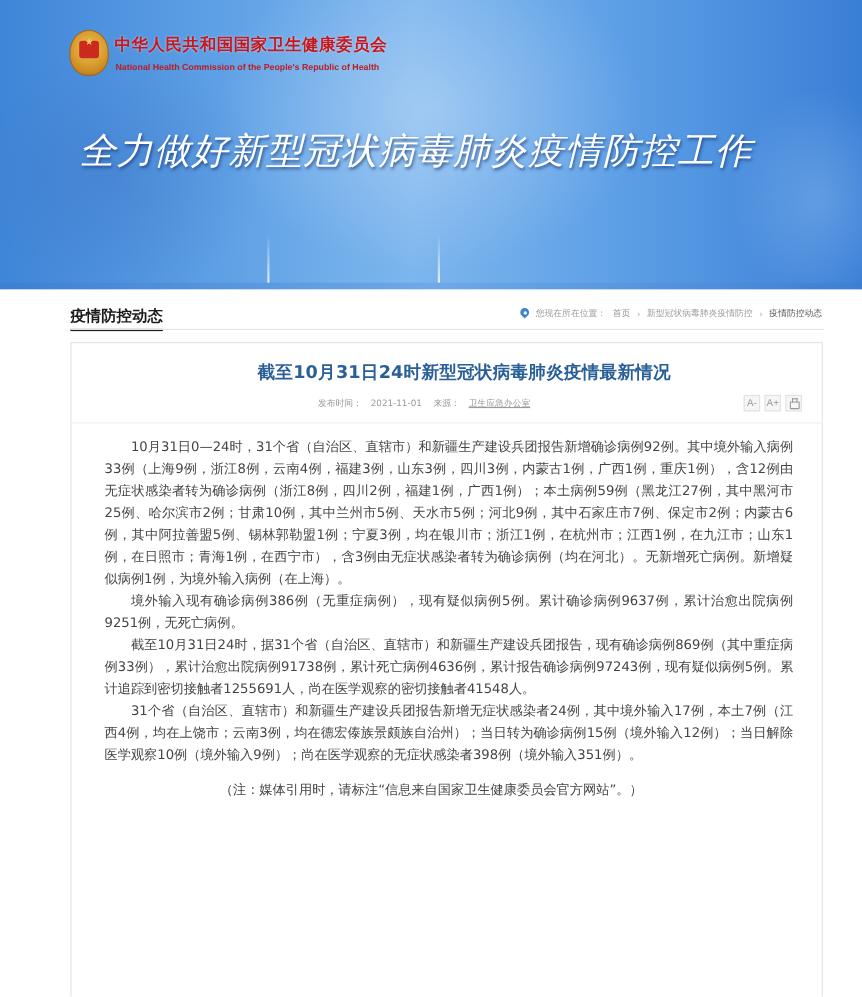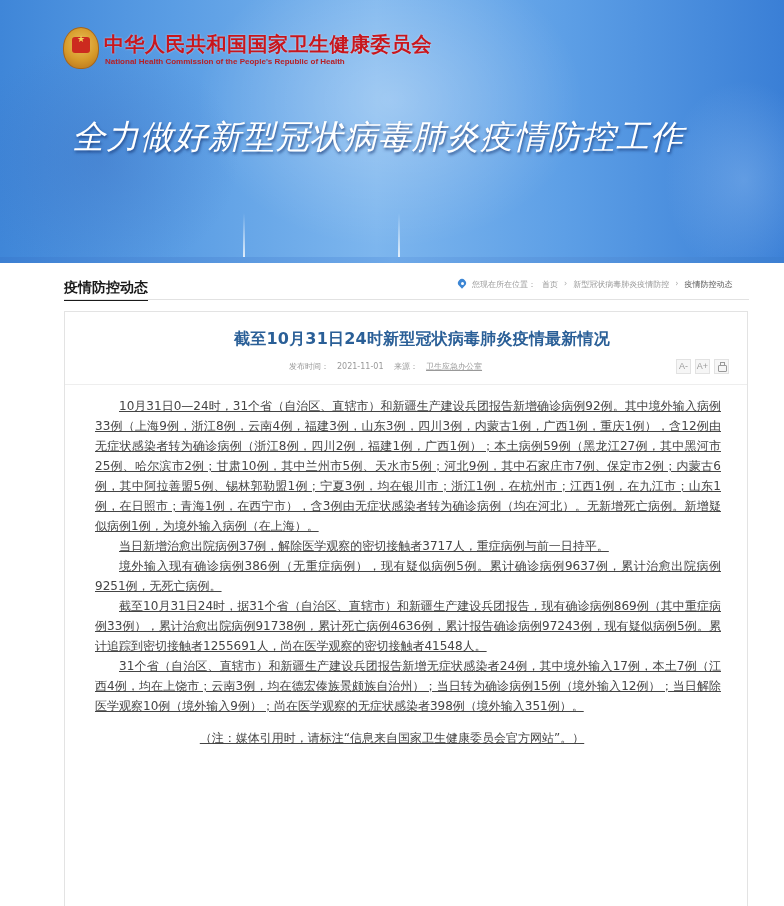--- a/index.html
+++ b/index.html
@@ -35,21 +35,21 @@
     background: radial-gradient(circle at 50% 40%, #e9c25a 0%, #d79a2a 55%, #b5701a 100%);
     border: 1px solid #a7651a;
   }
   .emblem .inner {
     position: absolute; left: 8px; top: 9px; width: 18px; height: 16px; background: #cc2a1f; border-radius: 3px;
   }
   .emblem .star { position: absolute; left: 13px; top: 7px; color: #f6d35a; font-size: 9px; line-height: 9px; }
 
   .org-cn {
     position: absolute; left: 104px; top: 31px;
-    font-family: "DejaVu Sans", sans-serif; font-weight: bold; font-size: 20px; color: #c8161d;
+    font-family: "DejaVu Sans", sans-serif; font-weight: bold; font-size: 15px; color: #c8161d;
     letter-spacing: 0.5px; white-space: nowrap;
     text-shadow: 0 0 2px rgba(255,255,255,0.6);
   }
   .org-en {
     position: absolute; left: 105px; top: 57px;
     font-family: "Liberation Sans", sans-serif; font-size: 8px; color: #b72027; white-space: nowrap; font-weight: bold;
   }
   .slogan {
     position: absolute; left: 72px; top: 115px;
     font-family: "DejaVu Sans", sans-serif; font-size: 33px; color: #ffffff; letter-spacing: 1px; white-space: nowrap;
@@ -59,22 +59,22 @@
 
   
   .section-title {
     position: absolute; left: 64px; top: 279px;
     font-size: 14px; color: #1a1a1a; font-weight: bold; padding-bottom: 2px;
     border-bottom: 2px solid #1a1a1a; white-space: nowrap;
   }
   .section-line { position: absolute; left: 64px; top: 299px; width: 685px; height: 1px; background: #e2e2e2; }
 
   .breadcrumb {
-    position: absolute; left: 458px; top: 279px; font-size: 8px; color: #9a9a9a; white-space: nowrap;
-    display: flex; align-items: flex-start; gap: 6px;
+    position: absolute; left: 473px; top: 279px; font-size: 8px; color: #9a9a9a; white-space: nowrap;
+    display: flex; align-items: flex-end; gap: 6px;
   }
   .breadcrumb .pin { width: 8px; height: 10px; position: relative; }
   .breadcrumb .pin::before {
     content: ""; position: absolute; left: 0; top: 0; width: 8px; height: 8px; background: #3d86d4; border-radius: 50% 50% 50% 0; transform: rotate(-45deg);
   }
   .breadcrumb .pin::after {
     content: ""; position: absolute; left: 2.5px; top: 2.5px; width: 3px; height: 3px; background: #fff; border-radius: 50%;
   }
   .breadcrumb .sep { color: #aaa; }
   .breadcrumb .current { color: #555; }
@@ -106,21 +106,21 @@
     content: ""; position: absolute; left: 5px; top: 2px; width: 3px; height: 3px; border: 1px solid #999; border-bottom: none;
   }
 
   .meta-line { position: absolute; left: 0; top: 72px; width: 100%; height: 1px; background: #eeeeee; }
 
   .article-body {
     position: absolute; left: 30px; top: 84px; width: 626px;
     font-family: "DejaVu Sans", sans-serif; font-size: 12px; color: #444;
     line-height: 20px; text-align: justify;
   }
-  .article-body p { text-indent: 2em; margin: 0; text-decoration: underline; }
+  .article-body p { text-indent: 2em; margin: 0; }
   .article-body p.note { text-align: center; margin-top: 12px; text-indent: 0; padding-right: 32px; }
 </style>
 </head>
 <body>
 
 <div class="banner">
   <div class="glow"></div>
   <div class="shade-left"></div>
   <div class="shade-right"></div>
   <div class="beam b1"></div>
@@ -160,19 +160,18 @@
   <div class="tools">
     <div class="tool-btn">A-</div>
     <div class="tool-btn">A+</div>
     <div class="tool-btn print"></div>
   </div>
 
   <div class="meta-line"></div>
 
   <div class="article-body">
     <p>10月31日0—24时，31个省（自治区、直辖市）和新疆生产建设兵团报告新增确诊病例92例。其中境外输入病例33例（上海9例，浙江8例，云南4例，福建3例，山东3例，四川3例，内蒙古1例，广西1例，重庆1例），含12例由无症状感染者转为确诊病例（浙江8例，四川2例，福建1例，广西1例）；本土病例59例（黑龙江27例，其中黑河市25例、哈尔滨市2例；甘肃10例，其中兰州市5例、天水市5例；河北9例，其中石家庄市7例、保定市2例；内蒙古6例，其中阿拉善盟5例、锡林郭勒盟1例；宁夏3例，均在银川市；浙江1例，在杭州市；江西1例，在九江市；山东1例，在日照市；青海1例，在西宁市），含3例由无症状感染者转为确诊病例（均在河北）。无新增死亡病例。新增疑似病例1例，为境外输入病例（在上海）。</p>
-    <p>当日新增治愈出院病例37例，解除医学观察的密切接触者3717人，重症病例与前一日持平。</p>
     <p>境外输入现有确诊病例386例（无重症病例），现有疑似病例5例。累计确诊病例9637例，累计治愈出院病例9251例，无死亡病例。</p>
     <p>截至10月31日24时，据31个省（自治区、直辖市）和新疆生产建设兵团报告，现有确诊病例869例（其中重症病例33例），累计治愈出院病例91738例，累计死亡病例4636例，累计报告确诊病例97243例，现有疑似病例5例。累计追踪到密切接触者1255691人，尚在医学观察的密切接触者41548人。</p>
     <p>31个省（自治区、直辖市）和新疆生产建设兵团报告新增无症状感染者24例，其中境外输入17例，本土7例（江西4例，均在上饶市；云南3例，均在德宏傣族景颇族自治州）；当日转为确诊病例15例（境外输入12例）；当日解除医学观察10例（境外输入9例）；尚在医学观察的无症状感染者398例（境外输入351例）。</p>
     <p class="note">（注：媒体引用时，请标注“信息来自国家卫生健康委员会官方网站”。）</p>
   </div>
 </div>
 
 </body></html>

